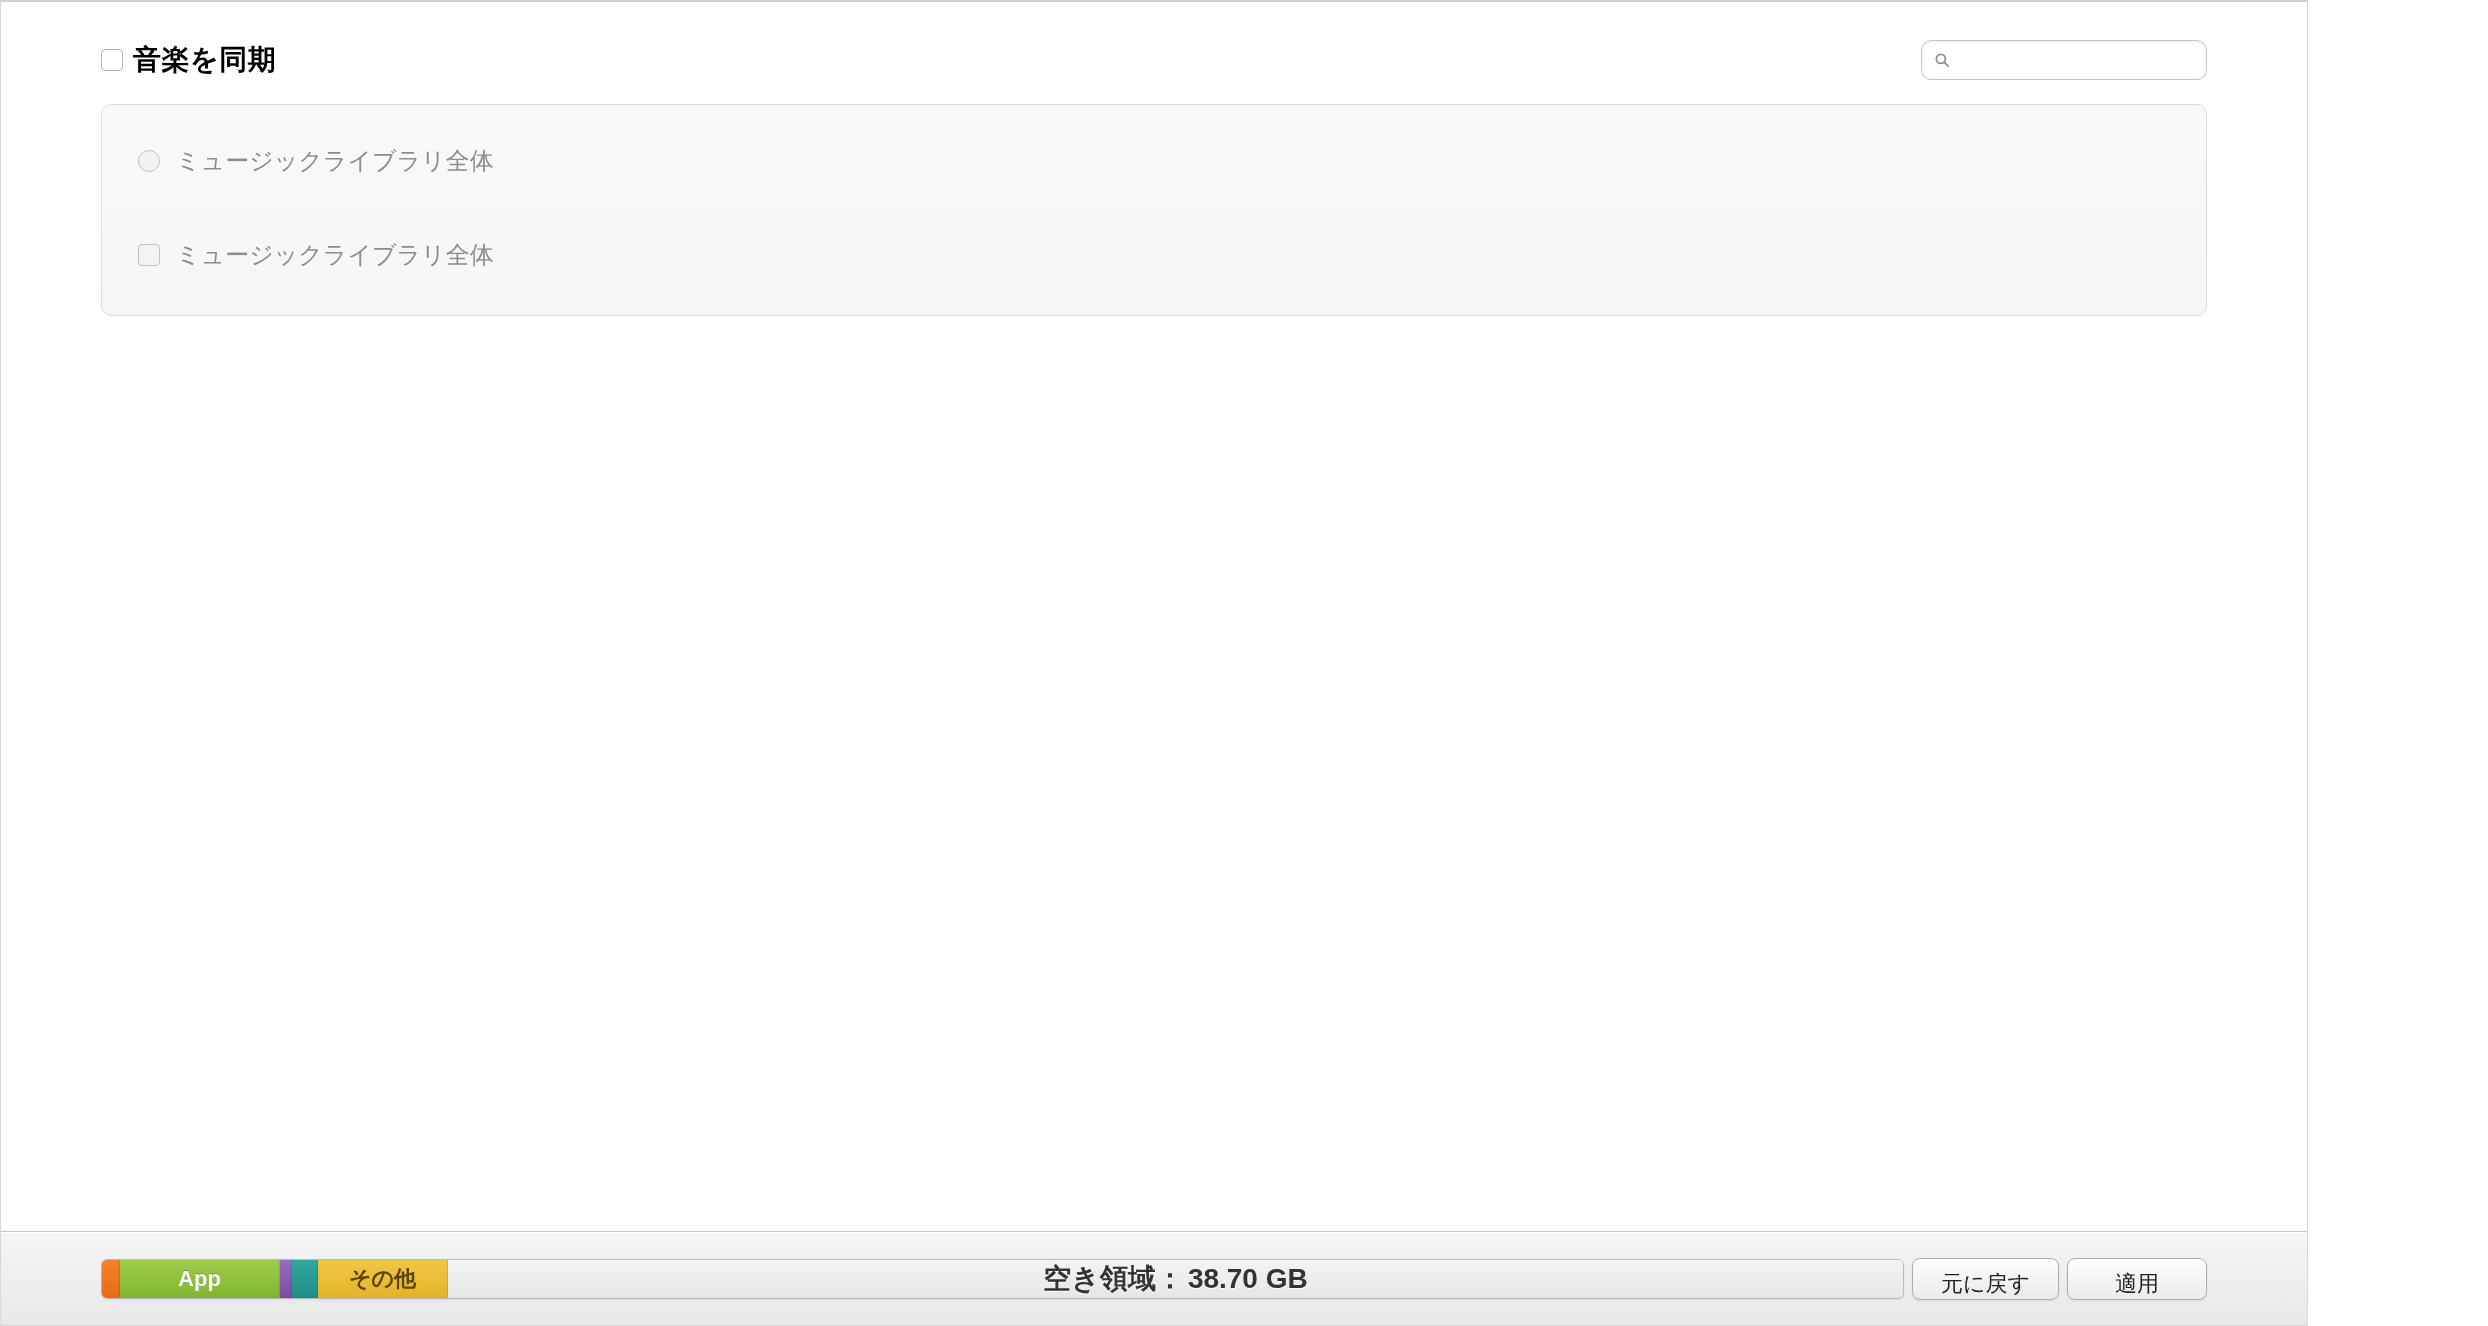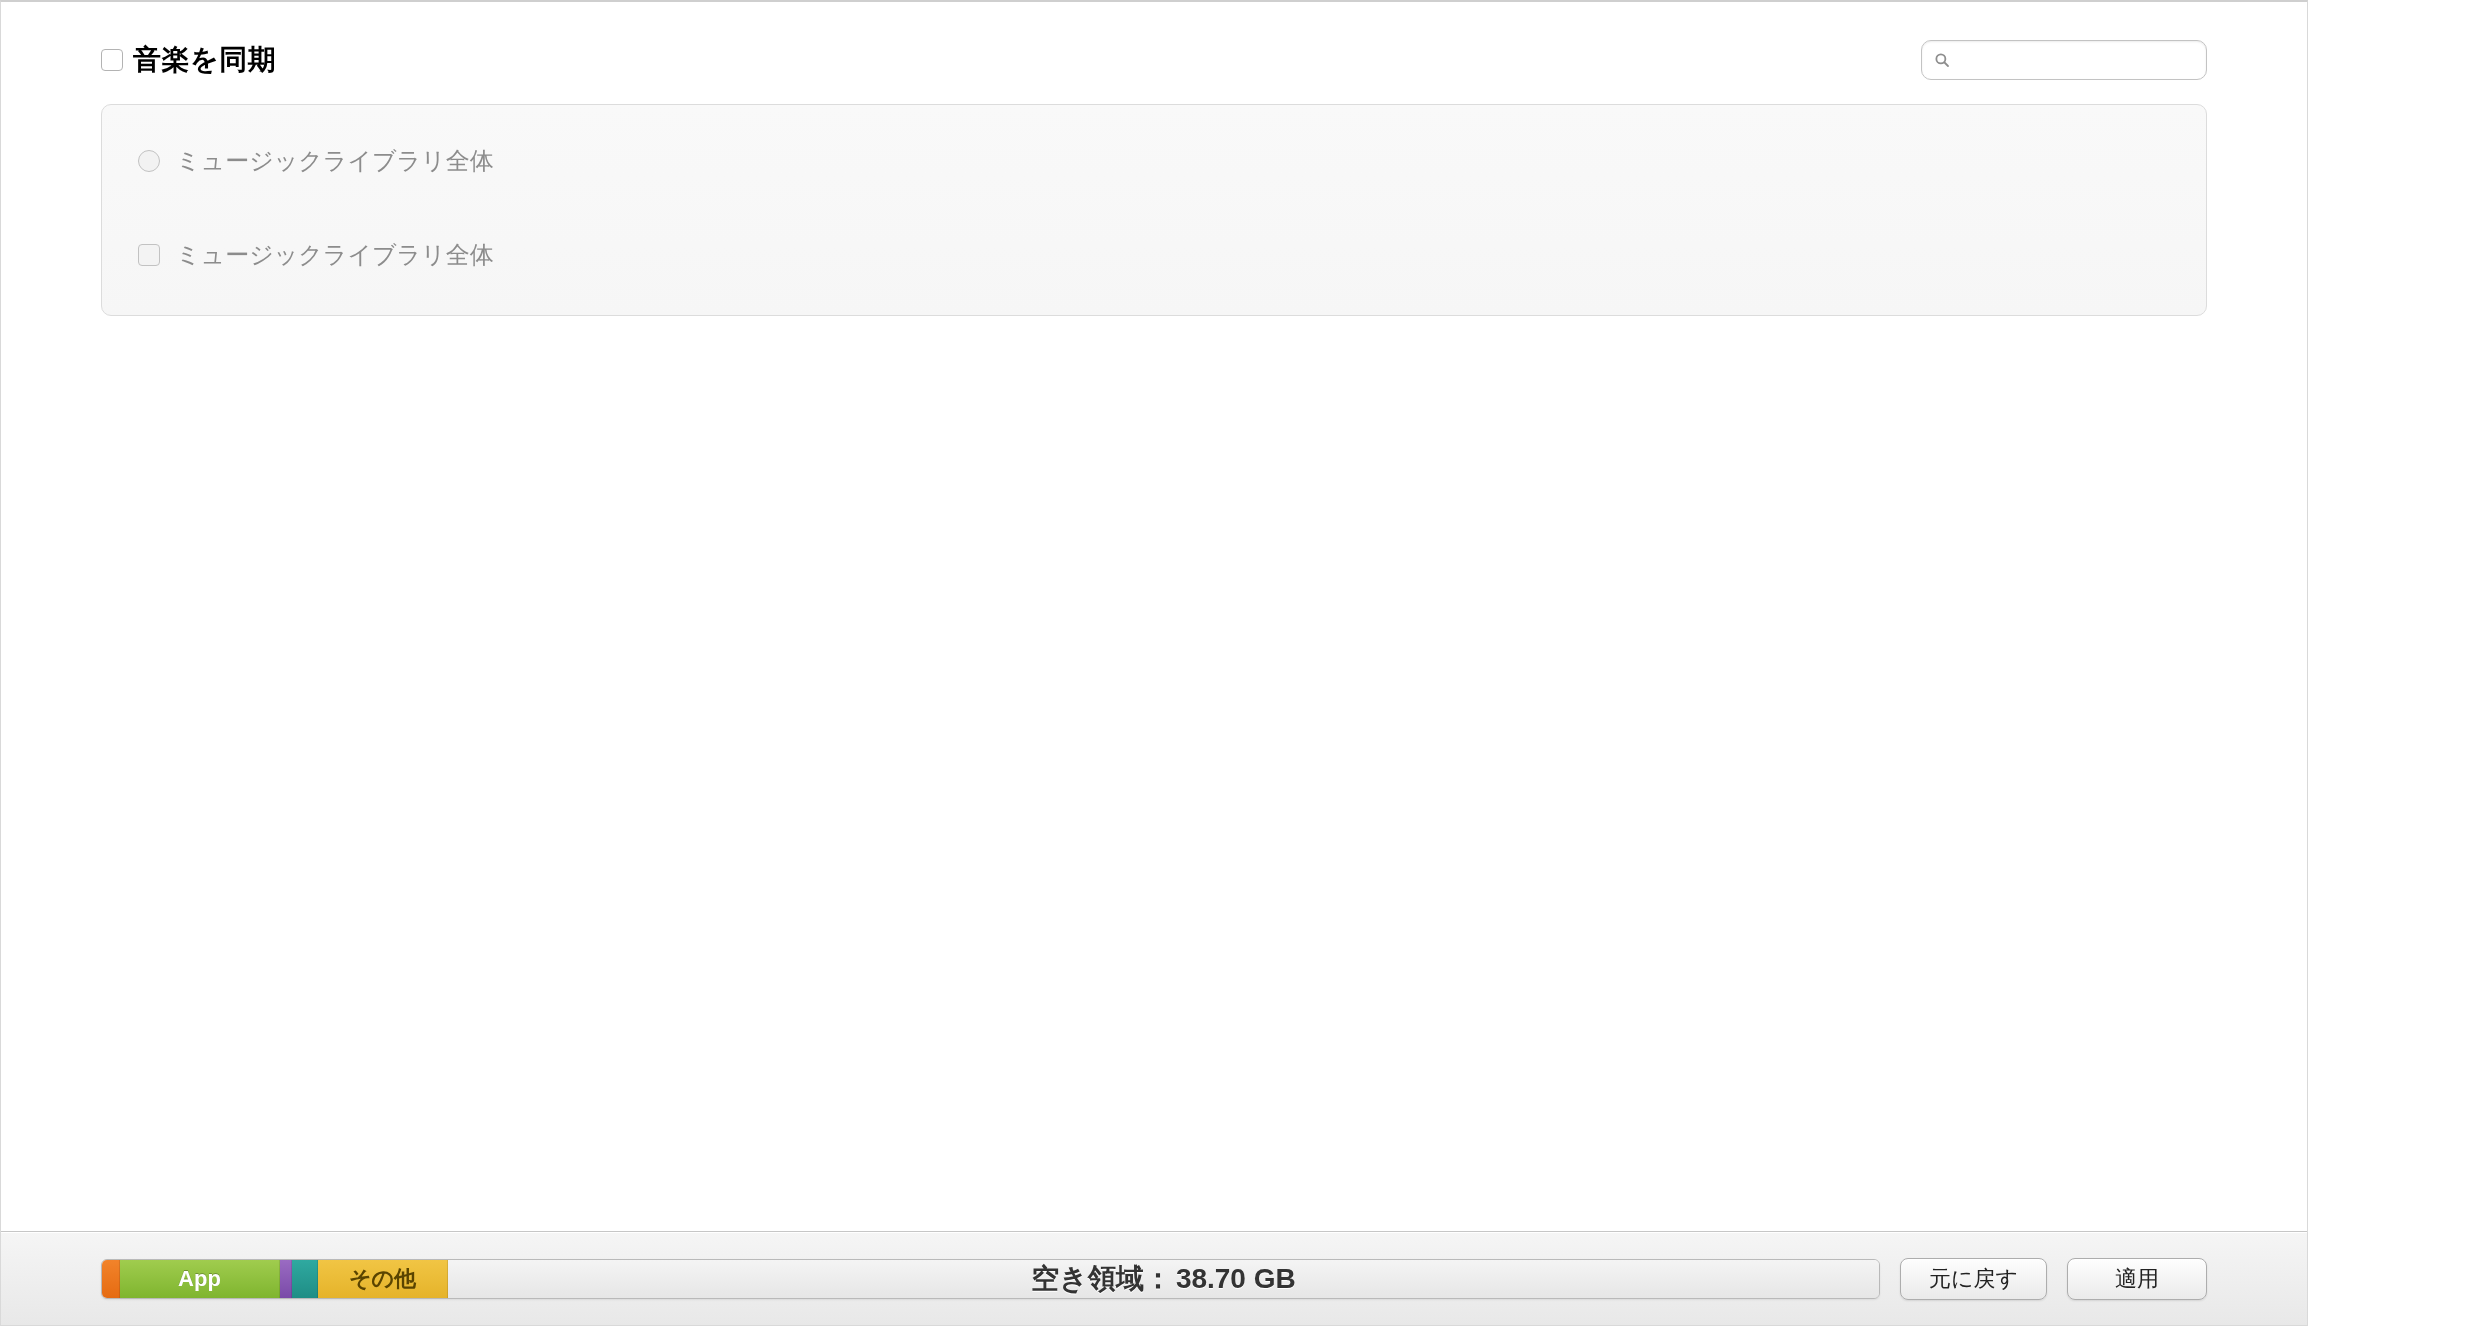--- a/index.html
+++ b/index.html
@@ -121,21 +121,21 @@
 
   
   .bottom-bar {
     flex: 0 0 auto;
     height: 94px;
     border-top: 1px solid #c6c6c6;
     background: linear-gradient(#f5f5f5, #e8e8e8);
     display: flex;
     align-items: center;
     padding: 0 100px;
-    gap: 20px;
+    gap: 8px;
     box-shadow: inset 0 1px 0 #ffffff;
   }
 
   .capacity {
     flex: 1 1 auto;
     height: 40px;
     border: 1px solid #b9b9b9;
     border-radius: 6px;
     overflow: hidden;
     display: flex;
@@ -178,21 +178,21 @@
     height: 42px;
     min-width: 140px;
     padding: 0 28px;
     border: 1px solid #adadad;
     border-radius: 8px;
     background: linear-gradient(#fefefe, #eaeaea);
     box-shadow: 0 1px 2px rgba(0,0,0,0.1), inset 0 1px 0 #ffffff;
     font-size: 22px;
     color: #222222;
     cursor: pointer;
-    display: inline-flex; align-items: center; justify-content: center;
+    display: inline-flex; align-items: flex-end; justify-content: center;
   }
 </style>
 </head>
 <body>
 
 <div class="window">
 
   <div class="content">
 
     <div class="header-row">

